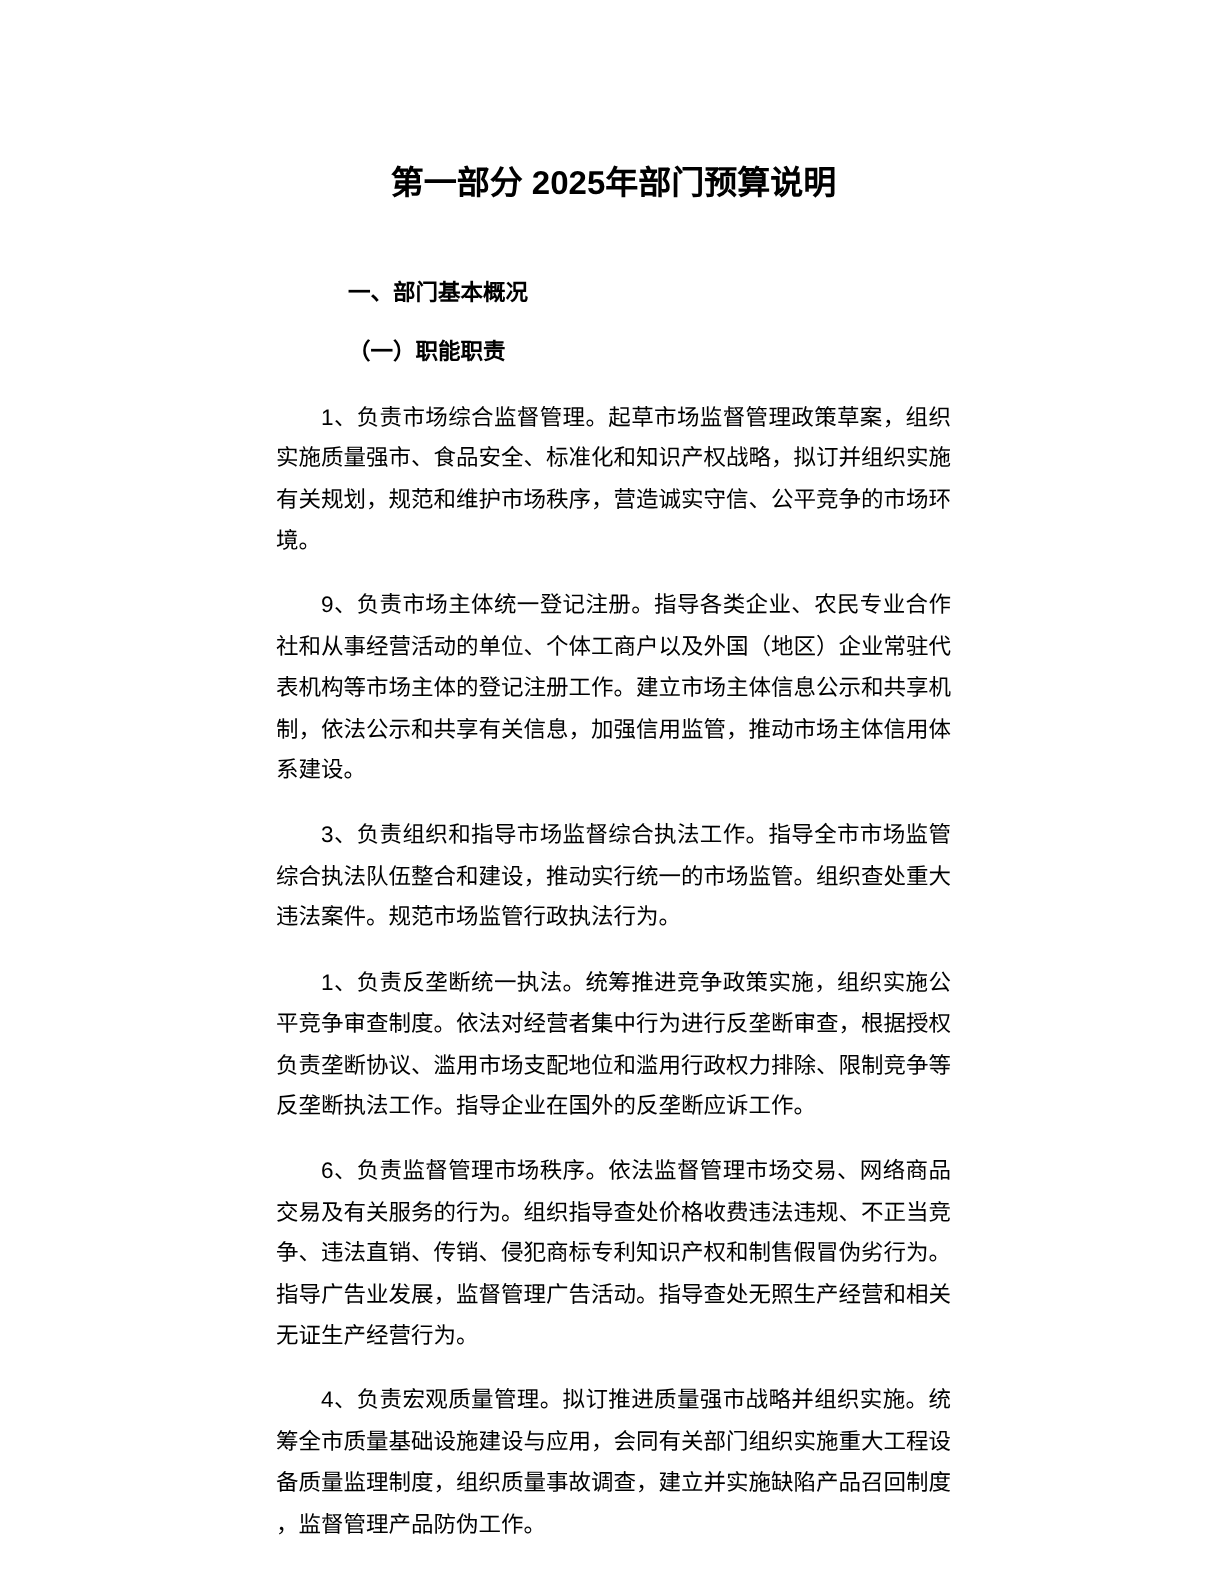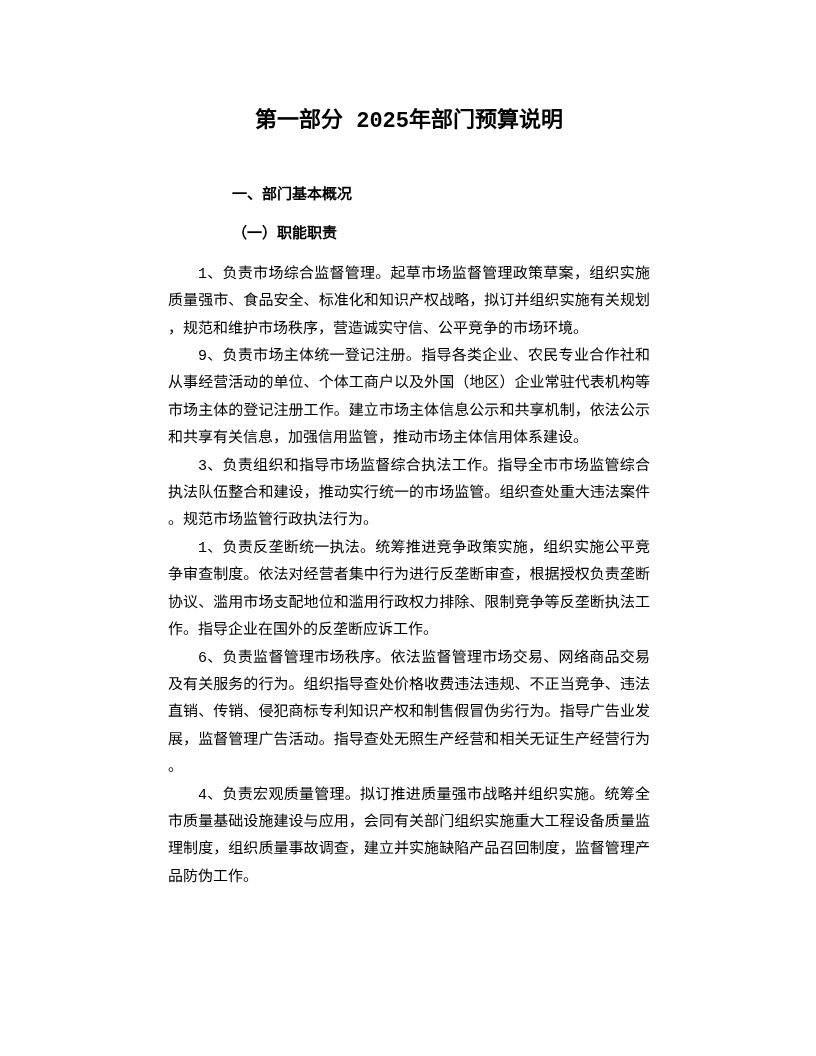--- a/index.html
+++ b/index.html
@@ -7,21 +7,21 @@
     padding: 0;
     background: #ffffff;
   }
   .page {
     position: relative;
     width: 660px;
     height: 1056px;
     margin: 0 auto;
     background: #ffffff;
     color: #000000;
-    font-family: Liberation Mono, monospace;
+    font-family: Liberation Sans, sans-serif;
     box-sizing: border-box;
     padding: 104px 88px 0 90px;
     overflow: hidden;
   }
   .doc-title {
     font-size: 22px;
     line-height: 36px;
     font-weight: bold;
     text-align: center;
     margin: 0 0 42px 0;
@@ -38,21 +38,21 @@
     font-weight: bold;
     text-indent: 64px;
     margin: 0;
   }
   .subsection-heading {
     font-weight: bold;
     text-indent: 52px;
     margin: 12px;
   }
   .body-paragraph {
-    margin: 0;
+    margin: 16px;
     text-indent: 2em;
   }
 </style>
 </head>
 <body>
 
 <div class="page">
   <h1 class="doc-title">第一部分 2025年部门预算说明</h1>
 
   <div class="doc-body">

